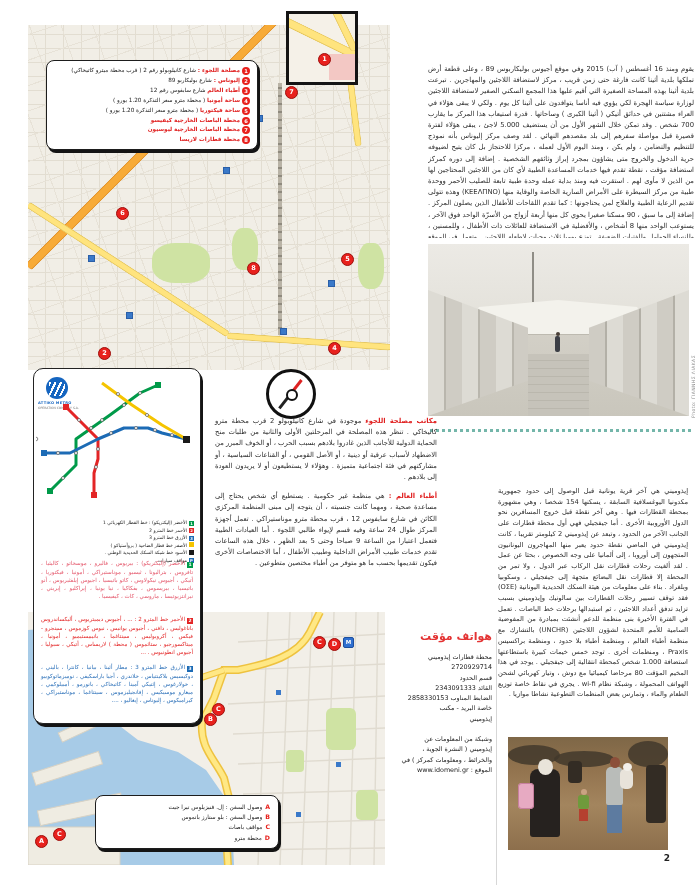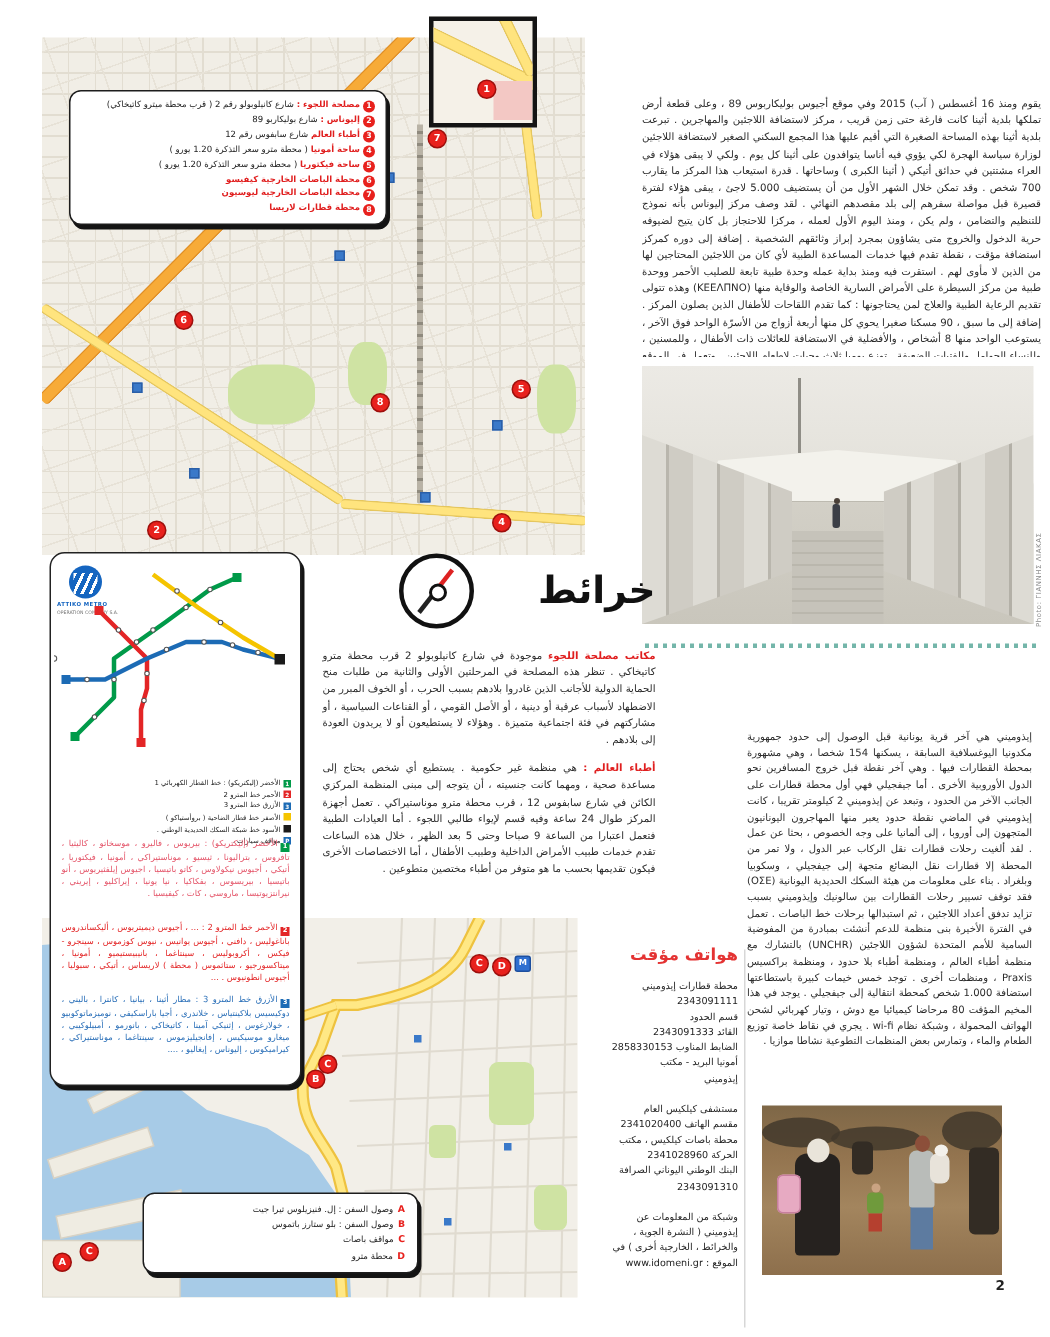--- a/index.html
+++ b/index.html
@@ -172,22 +172,21 @@
   </div>
   <div class="abs vcap" style="left:691px;top:318px;height:100px;">Photo: ΓΙΑΝΝΗΣ ΛΙΑΚΑΣ</div>
 
   <div class="abs dots" style="left:430px;top:429px;width:263px;"></div>
 
   <div class="abs" id="compass">
     <div class="needle"></div>
     <div class="hub"></div>
   </div>
 
-  <div class="abs h1" style="left:215px;top:381px;width:222px;font-size:25px;">خرائط</div>
-  <div class="abs bodytxt" style="left:215px;top:432px;width:222px;font-size:6.8px;line-height:11.2px;">
+  <div class="abs bodytxt" style="left:215px;top:416px;width:222px;font-size:6.8px;line-height:11.2px;">
     <p style="margin:0 0 8px 0;"><span class="red-lead">مكاتب مصلحة اللجوء</span><span> موجودة في شارع كانيلوبولو 2 قرب محطة مترو كاتيخاكي . تنظر هذه المصلحة في المرحلتين الأولى والثانية من طلبات منح الحماية الدولية للأجانب الذين غادروا بلادهم بسبب الحرب ، أو الخوف المبرر من الاضطهاد لأسباب عرقية أو دينية ، أو الأصل القومي ، أو القناعات السياسية ، أو مشاركتهم في فئة اجتماعية متميزة . وهؤلاء لا يستطيعون أو لا يريدون العودة إلى بلادهم .</span></p>
     <p style="margin:0;"><span class="red-lead">أطباء العالم :</span><span> هي منظمة غير حكومية . يستطيع أي شخص يحتاج إلى مساعدة صحية ، ومهما كانت جنسيته ، أن يتوجه إلى مبنى المنظمة المركزي الكائن في شارع سابفوس 12 ، قرب محطة مترو موناستيراكي . تعمل أجهزة المركز طوال 24 ساعة وفيه قسم لإيواء طالبي اللجوء . أما العيادات الطبية فتعمل اعتبارا من الساعة 9 صباحا وحتى 5 بعد الظهر ، خلال هذه الساعات تقدم خدمات طبيب الأمراض الداخلية وطبيب الأطفال ، أما الاختصاصات الأخرى فيكون تقديمها بحسب ما هو متوفر من أطباء مختصين متطوعين .</span></p>
   </div>
 
   <div class="abs" id="metro-card">
     <div class="mlogo-circle"></div>
     <div class="mlogo-t1">ATTIKO METRO</div>
     <div class="mlogo-t2">OPERATION COMPANY S.A.</div>
     <svg width="162" height="150" style="position:absolute;left:2px;top:4px;" viewBox="0 0 162 150">
       <polyline points="14,118 40,92 40,66 74,42 104,20 122,12" fill="none" stroke="#009a49" stroke-width="3" stroke-linejoin="round"></polyline>
@@ -232,39 +231,31 @@
     <div class="note note-2" style="top:246px;"><span class="nb c-red">2</span><span>الأحمر خط المترو 2 : ... ، أجيوس ديميتريوس ، أليكساندروس باناغوليس ، دافني ، أجيوس يوانيس ، نيوس كوزموس ، سينجرو - فيكس ، أكروبوليس ، سينتاغما ، بانيبيستيميو ، أمونيا ، ميتاكسورجيو ، ستاثموس ( محطة ) لاريساس ، أتيكي ، سبوليا ، أجيوس انطونيوس . ...</span></div>
     <div class="note note-3" style="top:294px;"><span class="nb c-blue">3</span><span>الأزرق خط المترو 3 : مطار أثينا ، بيانيا ، كانترا ، باليني ، دوكيسيس بلاكينتياس ، خلاندري ، أجيا باراسكيفي ، نوميزماتوكوبيو ، خولارغوس ، إثنيكي آمينا ، كاتيخاكي ، بانورمو ، أمبيلوكيبي ، ميغارو موسيكيس ، إفانجيليزموس ، سينتاغما ، موناستيراكي ، كيراميكوس ، إليوناس ، إيغاليو ، ....</span></div>
   </div>
 
   <div class="abs bodytxt" style="left:498px;top:486px;width:190px;height:243px;font-size:6.7px;line-height:10.7px;overflow:hidden;">إيذوميني هي آخر قرية يونانية قبل الوصول إلى حدود جمهورية مكدونيا اليوغسلافية السابقة ، يسكنها 154 شخصا ، وهي مشهورة بمحطة القطارات فيها . وهي آخر نقطة قبل خروج المسافرين نحو الدول الأوروبية الأخرى . أما جيفجيلي فهي أول محطة قطارات على الجانب الآخر من الحدود ، وتبعد عن إيذوميني 2 كيلومتر تقريبا ، كانت إيذوميني في الماضي نقطة حدود يعبر منها المهاجرون اليونانيون المتجهون إلى أوروبا ، إلى ألمانيا على وجه الخصوص ، بحثا عن عمل . لقد ألغيت رحلات قطارات نقل الركاب عبر الدول ، ولا تمر من المحطة إلا قطارات نقل البضائع متجهة إلى جيفجيلي ، وسكوبيا وبلغراد . بناء على معلومات من هيئة السكك الحديدية اليونانية (ΟΣΕ) فقد توقف تسيير رحلات القطارات بين سالونيك وإيذوميني بسبب تزايد تدفق أعداد اللاجئين ، ثم استبدالها برحلات خط الباصات . تعمل في الفترة الأخيرة بنى منظمة للدعم أنشئت بمبادرة من المفوضية السامية للأمم المتحدة لشؤون اللاجئين (UNCHR) بالتشارك مع منظمة أطباء العالم ، ومنظمة أطباء بلا حدود ، ومنظمة براكسيس Praxis ، ومنظمات أخرى . توجد خمس خيمات كبيرة باستطاعتها استضافة 1.000 شخص كمحطة انتقالية إلى جيفجيلي . يوجد في هذا المخيم المؤقت 80 مرحاضا كيميائيا مع دوش ، وتيار كهربائي لشحن الهواتف المحمولة ، وشبكة نظام wi-fi . يجري في نقاط خاصة توزيع الطعام والماء ، وتمارس بعض المنظمات التطوعية نشاطا موازيا .</div>
 
   <div class="abs" id="phones-title">هواتف مؤقت</div>
   <div class="abs" id="phones">
     <div class="grp">
       <div>محطة قطارات إيذوميني</div>
-        <div>2343091111</div>
+        <div>2720929714</div>
       <div>قسم الحدود</div>
         <div>القائد  2343091333</div>
       <div>الضابط المناوب  2858330153</div>
-        <div>أمونيا البريد - مكتب</div>
+        <div>خاصة البريد - مكتب</div>
       <div>إيذوميني</div>
-    </div>
-    <div class="grp">
-      <div>مستشفى كيلكيس العام</div>
-        <div>مقسم الهاتف  2341020400</div>
-      <div>محطة باصات كيلكيس ، مكتب</div>
-        <div>الحركة 2341028960</div>
-      <div>البنك الوطني اليوناني الصرافة</div>
-        <div>2343091310</div>
     </div>
     <div class="grp">
       <div>وشبكة من المعلومات عن</div>
         <div>إيذوميني ( النشرة الجوية ،</div>
-      <div>والخرائط ، الخارجية أخرى ) في</div>
+      <div>والخرائط ، ومعلومات كمركز ) في</div>
         <div>الموقع : www.idomeni.gr</div>
     </div>
   </div>
   <div class="abs vdiv" style="left:496px;top:633px;height:252px;"></div>
 
   <div class="abs" id="port-map">
     <svg width="357" height="253" viewBox="0 0 357 253">
       <rect width="357" height="253" fill="#f2efe8"></rect>
       <g stroke="#e0dbd0" stroke-width="1.4">
         <line x1="240" y1="0" x2="230" y2="253"></line>

